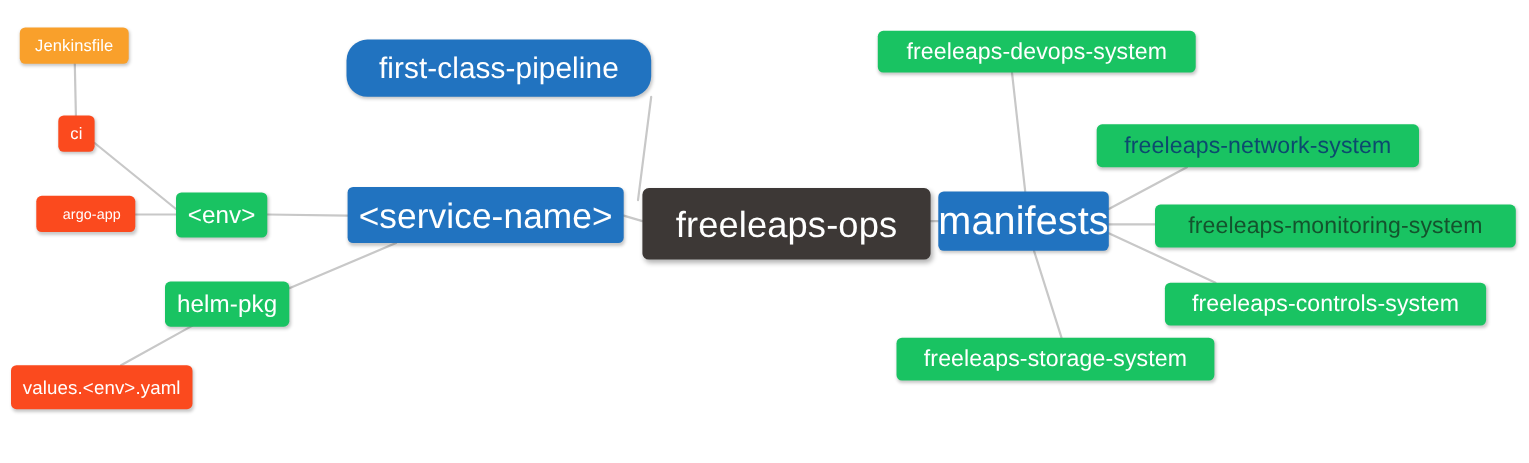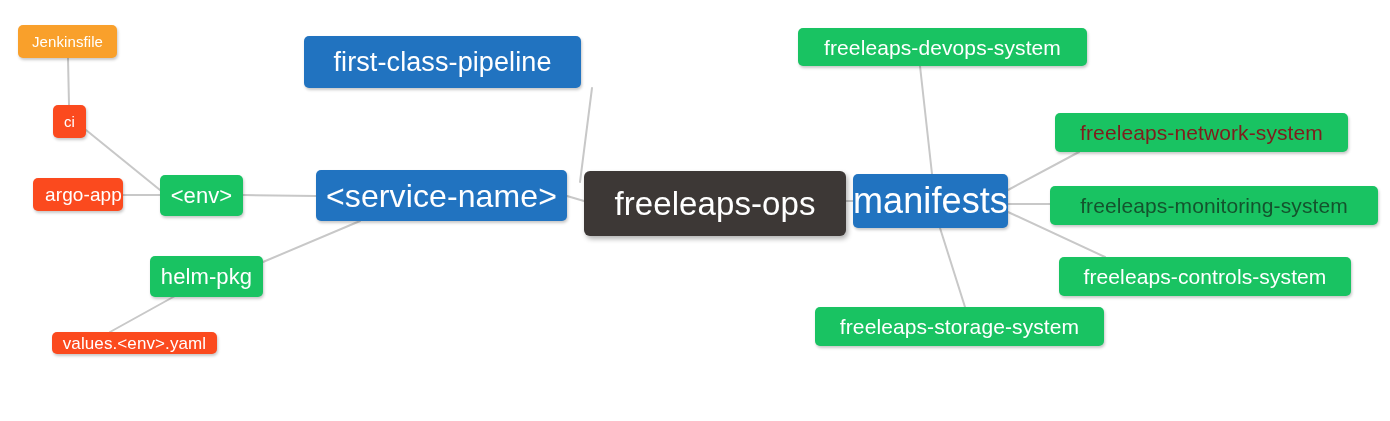--- a/index.html
+++ b/index.html
@@ -64,26 +64,26 @@
       <line x1="932" y1="174" x2="920" y2="66" stroke="#c8c8c8" stroke-width="2" stroke-linecap="round"></line>
       <line x1="1008" y1="190" x2="1079" y2="152" stroke="#c8c8c8" stroke-width="2" stroke-linecap="round"></line>
       <line x1="1008" y1="204" x2="1050" y2="204" stroke="#c8c8c8" stroke-width="2" stroke-linecap="round"></line>
       <line x1="1008" y1="212" x2="1105" y2="257" stroke="#c8c8c8" stroke-width="2" stroke-linecap="round"></line>
       <line x1="940" y1="228" x2="965" y2="307" stroke="#c8c8c8" stroke-width="2" stroke-linecap="round"></line>
     </svg>
   <div id="node-layer">
       <div class="node root" style="left: 584px; top: 171px; width: 262px; height: 65px; background: rgb(61, 56, 54); font-size: 33px; color: rgb(255, 255, 255);">freeleaps-ops</div>
       <div class="node" style="left: 316px; top: 170px; width: 251px; height: 51px; background: rgb(33, 115, 192); font-size: 32px; color: rgb(255, 255, 255);">&lt;service-name&gt;</div>
       <div class="node" style="left: 853px; top: 174px; width: 155px; height: 54px; background: rgb(33, 115, 192); font-size: 36px; color: rgb(255, 255, 255);">manifests</div>
-      <div class="node" style="left: 304px; top: 36px; width: 277px; height: 52px; background: rgb(33, 115, 192); font-size: 27px; color: rgb(255, 255, 255);">first-class-pipeline</div>
+      <div class="node" style="left: 315px; top: 36px; width: 277px; height: 52px; background: rgb(33, 115, 192); font-size: 27px; color: rgb(255, 255, 255); border-radius: 19px;">first-class-pipeline</div>
       <div class="node" style="left: 160px; top: 175px; width: 83px; height: 41px; background: rgb(25, 195, 98); font-size: 22px; color: rgb(255, 255, 255);">&lt;env&gt;</div>
       <div class="node" style="left: 150px; top: 256px; width: 113px; height: 41px; background: rgb(25, 195, 98); font-size: 22px; color: rgb(255, 255, 255);">helm-pkg</div>
       <div class="node" style="left: 53px; top: 105px; width: 33px; height: 33px; background: rgb(251, 74, 30); font-size: 15px; color: rgb(255, 255, 255);">ci</div>
       <div class="node" style="left: 18px; top: 25px; width: 99px; height: 33px; background: rgb(249, 160, 43); font-size: 15px; color: rgb(255, 255, 255);">Jenkinsfile</div>
-      <div class="node" style="left: 33px; top: 178px; width: 90px; height: 33px; background: rgb(251, 74, 30); font-size: 19px; color: rgb(255, 255, 255); padding-left: 20px;">argo-app</div>
-      <div class="node" style="left: 10px; top: 332px; width: 165px; height: 22px; background: rgb(251, 74, 30); font-size: 17px; color: rgb(255, 255, 255); margin-left: 42px;">values.&lt;env&gt;.yaml</div>
+      <div class="node" style="left: 33px; top: 178px; width: 90px; height: 33px; background: rgb(251, 74, 30); font-size: 13px; color: rgb(255, 255, 255); padding-left: 20px;">argo-app</div>
+      <div class="node" style="left: 10px; top: 332px; width: 165px; height: 40px; background: rgb(251, 74, 30); font-size: 17px; color: rgb(255, 255, 255);">values.&lt;env&gt;.yaml</div>
       <div class="node" style="left: 798px; top: 28px; width: 289px; height: 38px; background: rgb(25, 195, 98); font-size: 21px; color: rgb(255, 255, 255);">freeleaps-devops-system</div>
-      <div class="node" style="left: 1055px; top: 113px; width: 293px; height: 39px; background: rgb(25, 195, 98); font-size: 21px; color: #7f1d1d;">freeleaps-network-system</div>
+      <div class="node" style="left: 997px; top: 113px; width: 293px; height: 39px; background: rgb(25, 195, 98); font-size: 21px; color: #0c4a6e;">freeleaps-network-system</div>
       <div class="node" style="left: 1050px; top: 186px; width: 328px; height: 39px; background: rgb(25, 195, 98); font-size: 21px; color: #14532d;">freeleaps-monitoring-system</div>
       <div class="node" style="left: 1059px; top: 257px; width: 292px; height: 39px; background: rgb(25, 195, 98); font-size: 21px; color: rgb(255, 255, 255);">freeleaps-controls-system</div>
       <div class="node" style="left: 815px; top: 307px; width: 289px; height: 39px; background: rgb(25, 195, 98); font-size: 21px; color: rgb(255, 255, 255);">freeleaps-storage-system</div>
     </div>
 </div>
 
 </body></html>

